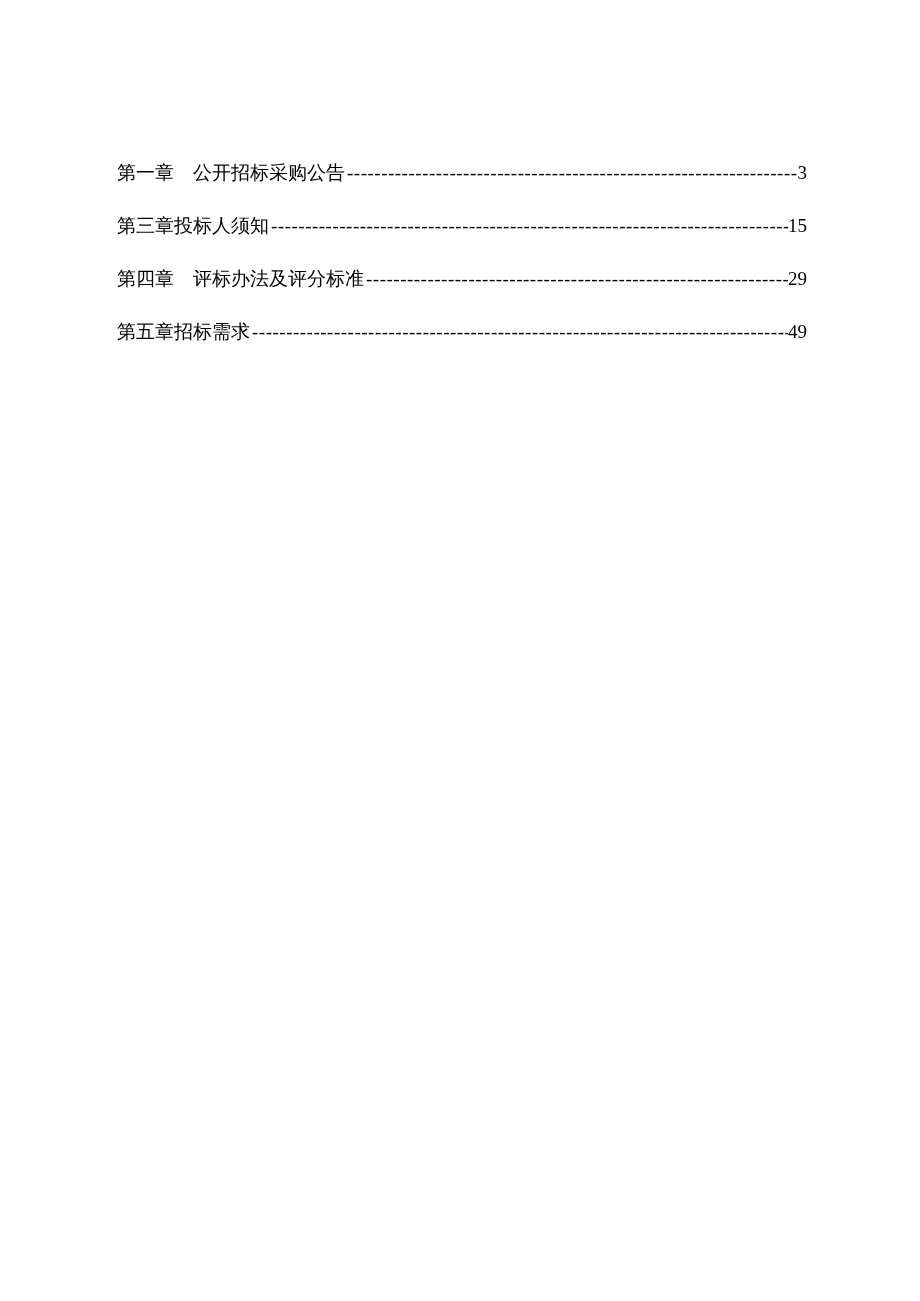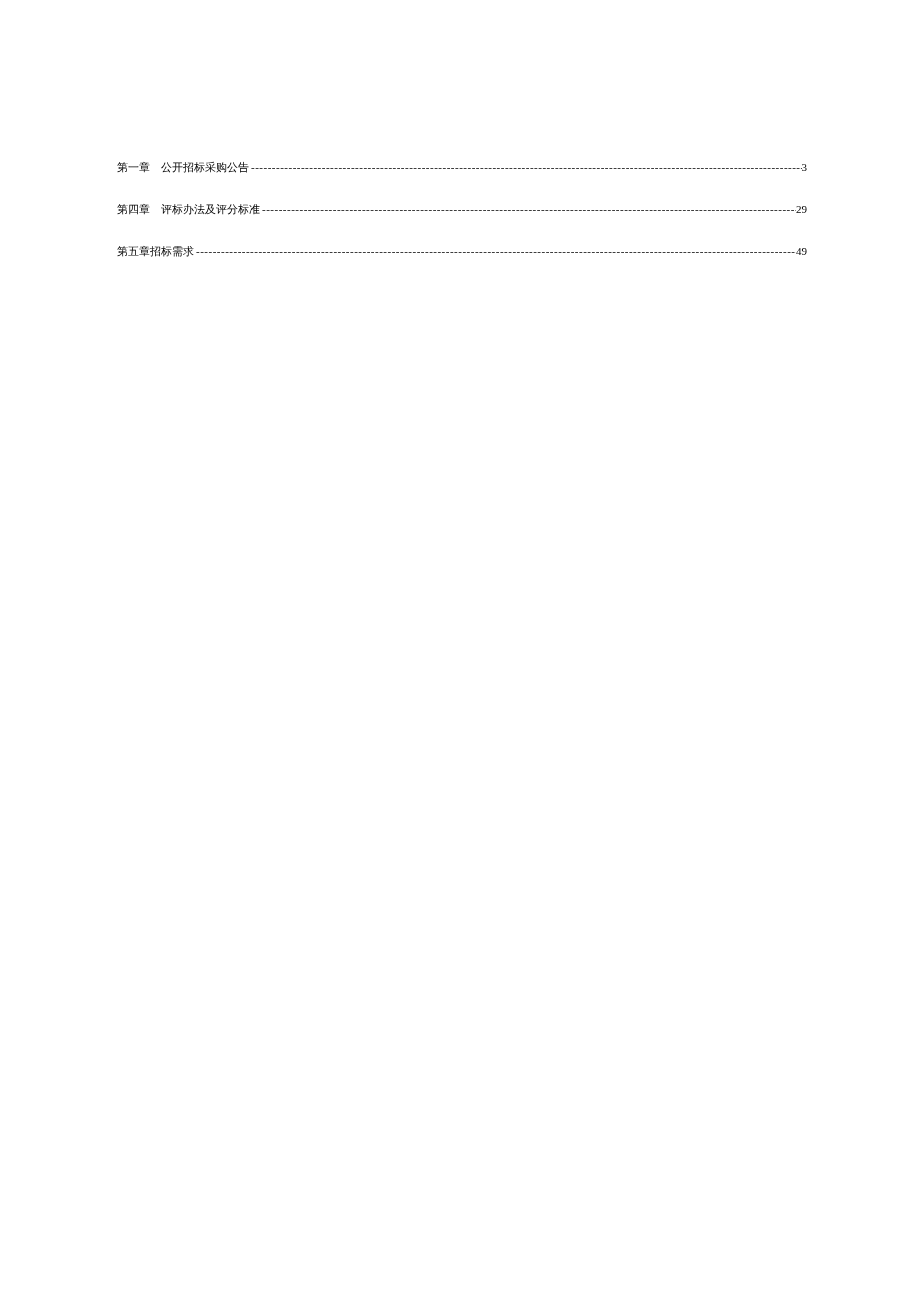--- a/index.html
+++ b/index.html
@@ -14,21 +14,21 @@
       font-family: "SimSun", "宋体", serif;
       color: #000000;
     }
     .page {
       padding: 160px 113px 0 117px;
     }
     .toc-entry {
       display: flex;
       align-items: baseline;
       margin-bottom: 27px;
-      font-size: 11px;
+      font-size: 19px;
       white-space: nowrap;
       text-align: center;
     }
     .toc-label {
       flex-shrink: 0;
     }
     .toc-leader {
       flex: 1;
       overflow: hidden;
       letter-spacing: 0.5px;
@@ -52,20 +52,27 @@
 
     <div class="toc-entry">
       <span class="toc-label">
         <span class="chapter-prefix">第一章</span><span>公开招标采购公告</span>
       </span>
       <span class="toc-leader"></span>
       <span class="toc-page">3</span>
     </div>
 
 
+    <div class="toc-entry">
+      <span class="toc-label">
+        <span>第三章</span><span>投标人须知</span>
+      </span>
+      <span class="toc-leader"></span>
+      <span class="toc-page">15</span>
+    </div>
 
     <div class="toc-entry">
       <span class="toc-label">
         <span class="chapter-prefix">第四章</span><span>评标办法及评分标准</span>
       </span>
       <span class="toc-leader"></span>
       <span class="toc-page">29</span>
     </div>
 
     <div class="toc-entry">

